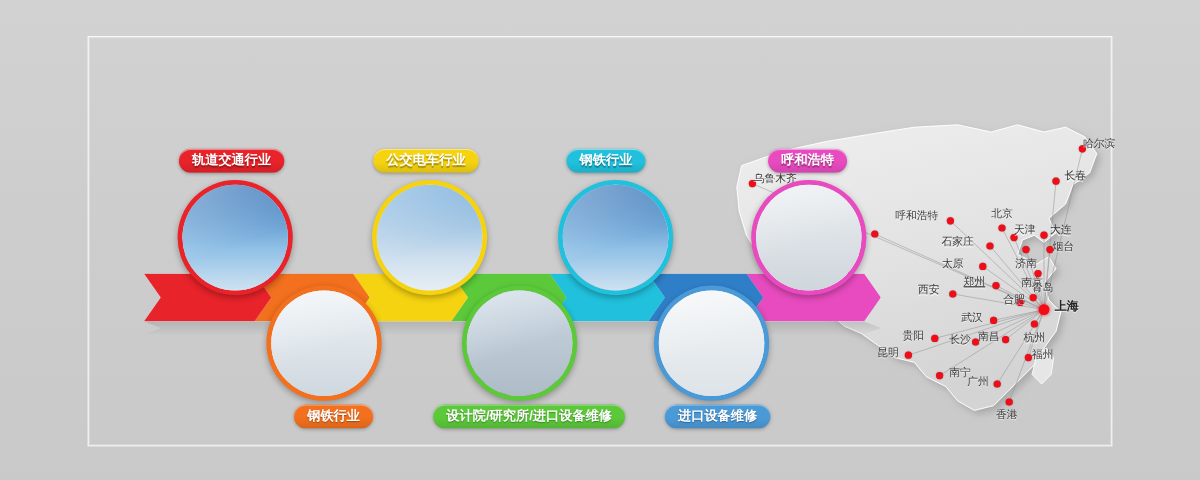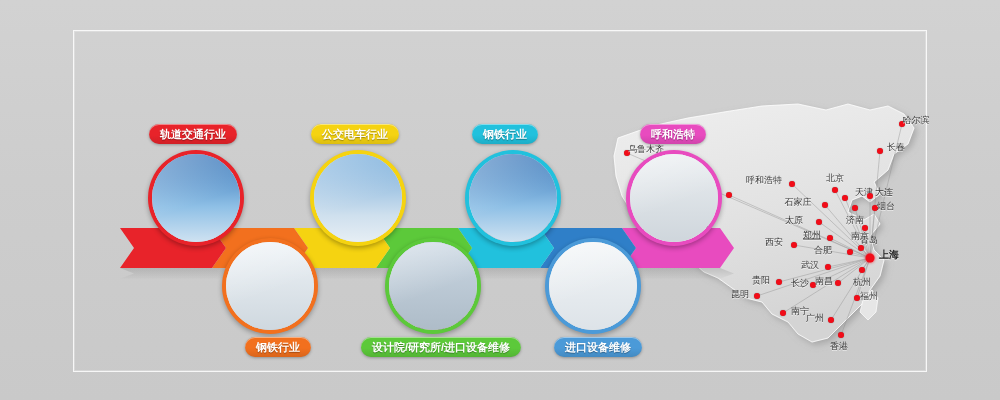--- a/index.html
+++ b/index.html
@@ -132,21 +132,21 @@
         <div class="city-lbl" style="left: 304px; top: 20px;">哈尔滨</div>
         <div class="city-dot" style="left: 268px; top: 51px; background: rgb(242, 12, 24);"></div>
         <div class="city-lbl" style="left: 284px; top: 47px;">长春</div>
         <div class="city-dot" style="left: 15px; top: 53px; background: rgb(242, 12, 24);"></div>
         <div class="city-lbl" style="left: 34px; top: 49px;">乌鲁木齐</div>
         <div class="city-dot" style="left: 180px; top: 84px; background: rgb(242, 12, 24);"></div>
         <div class="city-lbl" style="left: 152px; top: 80px;">呼和浩特</div>
         <div class="city-dot" style="left: 223px; top: 90px; background: rgb(242, 12, 24);"></div>
         <div class="city-lbl" style="left: 223px; top: 78px;">北京</div>
         <div class="city-dot" style="left: 233px; top: 98px; background: rgb(242, 12, 24);"></div>
-        <div class="city-lbl" style="left: 252px; top: 92px;">天津</div>
+        <div class="city-lbl" style="left: 242px; top: 92px;">天津</div>
         <div class="city-dot" style="left: 258px; top: 96px; background: rgb(242, 12, 24);"></div>
         <div class="city-lbl" style="left: 272px; top: 92px;">大连</div>
         <div class="city-dot" style="left: 117px; top: 95px; background: rgb(242, 12, 24);"></div>
         <div class="city-lbl" style="left: 100px; top: 91px;">银川</div>
         <div class="city-dot" style="left: 213px; top: 105px; background: rgb(242, 12, 24);"></div>
         <div class="city-lbl" style="left: 186px; top: 102px;">石家庄</div>
         <div class="city-dot" style="left: 243px; top: 108px; background: rgb(242, 12, 24);"></div>
         <div class="city-lbl" style="left: 243px; top: 120px;">济南</div>
         <div class="city-dot" style="left: 263px; top: 108px; background: rgb(242, 12, 24);"></div>
         <div class="city-lbl" style="left: 274px; top: 106px;">烟台</div>
@@ -154,21 +154,21 @@
         <div class="city-lbl" style="left: 182px; top: 120px;">太原</div>
         <div class="city-dot" style="left: 253px; top: 128px; background: rgb(242, 12, 24);"></div>
         <div class="city-lbl" style="left: 257px; top: 140px;">青岛</div>
         <div class="city-dot" style="left: 218px; top: 138px; background: rgb(242, 12, 24);"></div>
         <div class="city-lbl" style="left: 200px; top: 135px; text-decoration: underline;">郑州</div>
         <div class="city-dot" style="left: 182px; top: 145px; background: rgb(242, 12, 24);"></div>
         <div class="city-lbl" style="left: 162px; top: 142px; font-family: Liberation Mono, monospace;">西安</div>
         <div class="city-dot" style="left: 249px; top: 148px; background: rgb(242, 12, 24);"></div>
         <div class="city-lbl" style="left: 248px; top: 136px;">南京</div>
         <div class="city-dot" style="left: 238px; top: 152px; background: rgb(242, 12, 24);"></div>
-        <div class="city-lbl" style="left: 211px; top: 150px;">合肥</div>
+        <div class="city-lbl" style="left: 233px; top: 150px;">合肥</div>
         <div class="city-dot hub" style="left: 258px; top: 158px; background: rgb(242, 12, 24);"></div>
         <div class="city-lbl hub" style="left: 277px; top: 155px;">上海</div>
         <div class="city-dot" style="left: 216px; top: 167px; background: rgb(242, 12, 24);"></div>
         <div class="city-lbl" style="left: 198px; top: 165px;">武汉</div>
         <div class="city-dot" style="left: 250px; top: 170px; background: rgb(242, 12, 24);"></div>
         <div class="city-lbl" style="left: 250px; top: 182px; text-align: center;">杭州</div>
         <div class="city-dot" style="left: 201px; top: 185px; background: rgb(242, 12, 24);"></div>
         <div class="city-lbl" style="left: 188px; top: 183px;">长沙</div>
         <div class="city-dot" style="left: 226px; top: 183px; background: rgb(242, 12, 24);"></div>
         <div class="city-lbl" style="left: 212px; top: 181px;">南昌</div>

